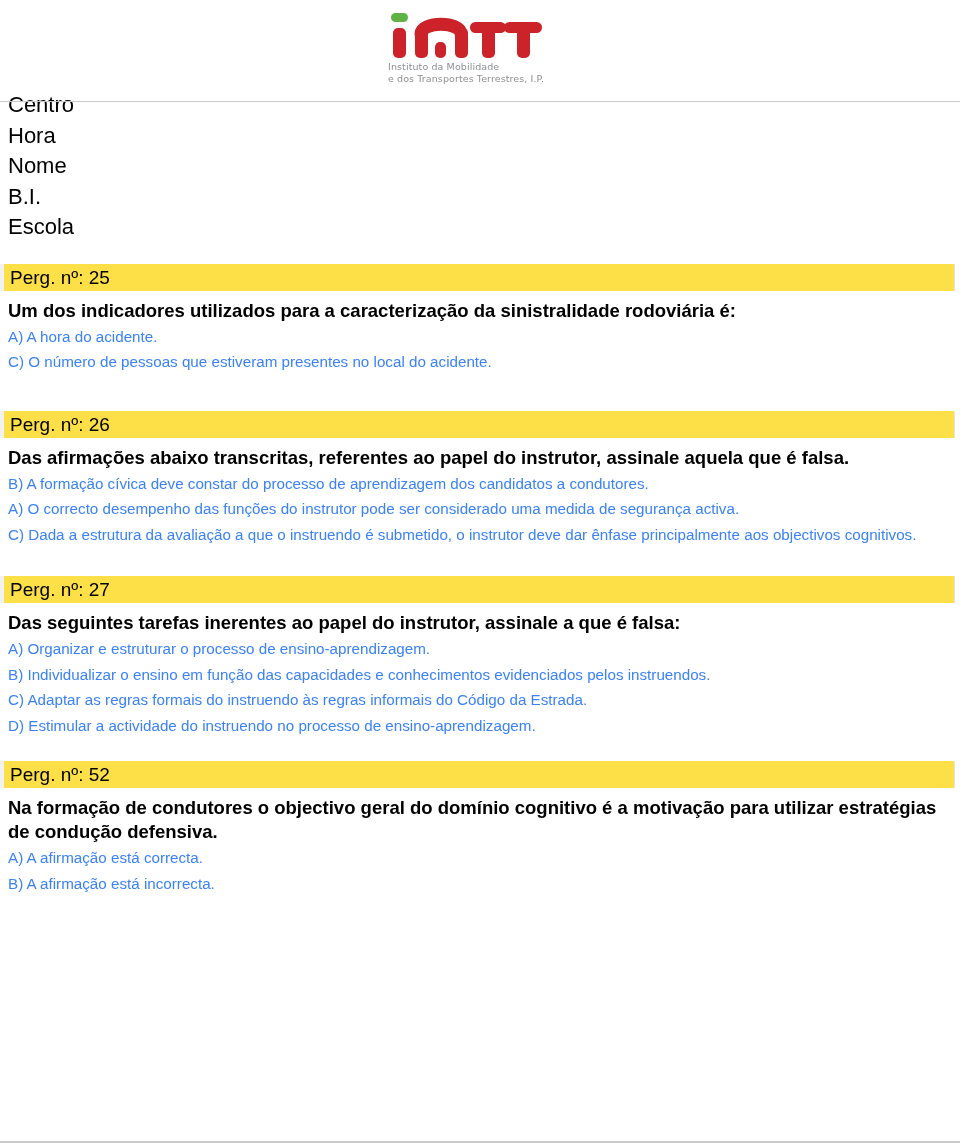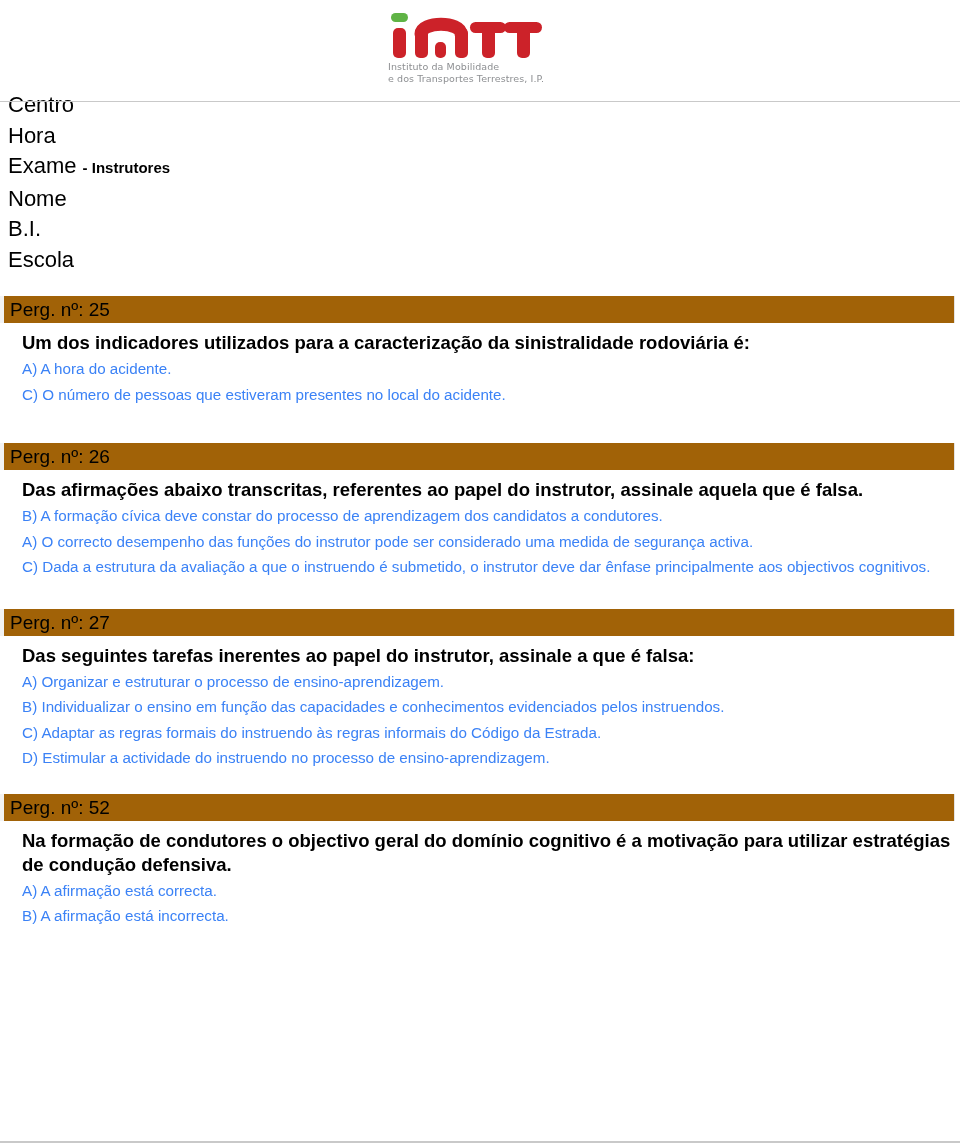--- a/index.html
+++ b/index.html
@@ -67,39 +67,39 @@
   }
 
   
   .questions {
     margin-top: 21px;
   }
   .question {
     margin-bottom: 0;
   }
   .q-header {
-    background: #a16207;
+    background: #fde047;
     height: 27px;
     margin-right: 5px;
     border-left: 4px solid #f2f2f2;
     border-right: 1px solid #e3e3e3;
     box-sizing: border-box;
     display: flex;
     align-items: center;
   }
   .q-header-label {
     font-size: 19px;
     line-height: 19px;
     font-weight: 400;
     color: #000;
     padding-left: 6px;
     white-space: nowrap;
   }
   .q-body {
-    padding: 4px 8px 0 22px;
+    padding: 4px 8px 0 8px;
   }
   .q-text {
     font-size: 18.5px;
     line-height: 24px;
     font-weight: bold;
     color: #000;
     margin: 4px 0 3px 0;
   }
   .q-options {
     margin: 0;
@@ -155,21 +155,20 @@
     </svg>
     <div class="logo-subtitle">Instituto da Mobilidade
 e dos Transportes Terrestres, I.P.</div>
   </div>
   <div class="header-rule"></div>
 </div>
 
 <div class="meta-block">
   <div class="meta-line">Centro</div>
   <div class="meta-line">Hora</div>
-  <div class="meta-line"><span>Exame</span> <span class="meta-sub">- Instrutores</span></div>
   <div class="meta-line">Nome</div>
   <div class="meta-line">B.I.</div>
   <div class="meta-line">Escola</div>
 </div>
 
 <div class="questions">
 
   <div class="question">
     <div class="q-header">
       <span class="q-header-label">Perg. nº: 25</span>

